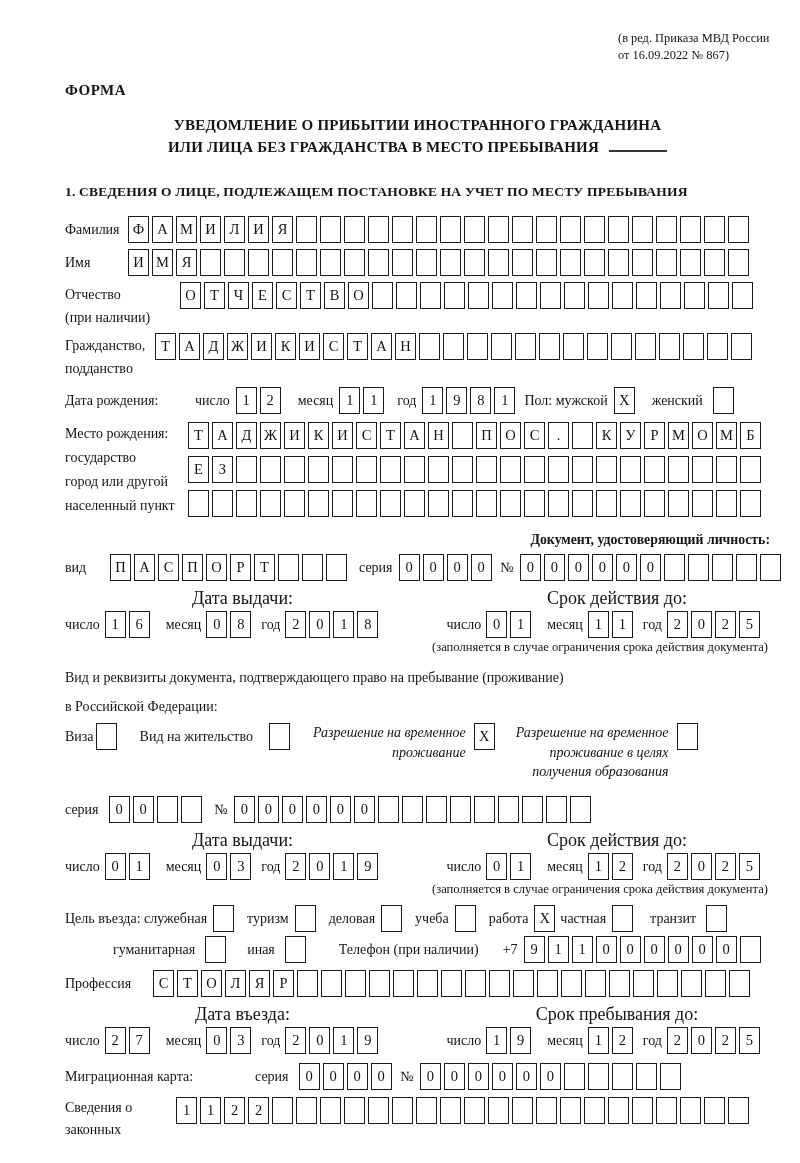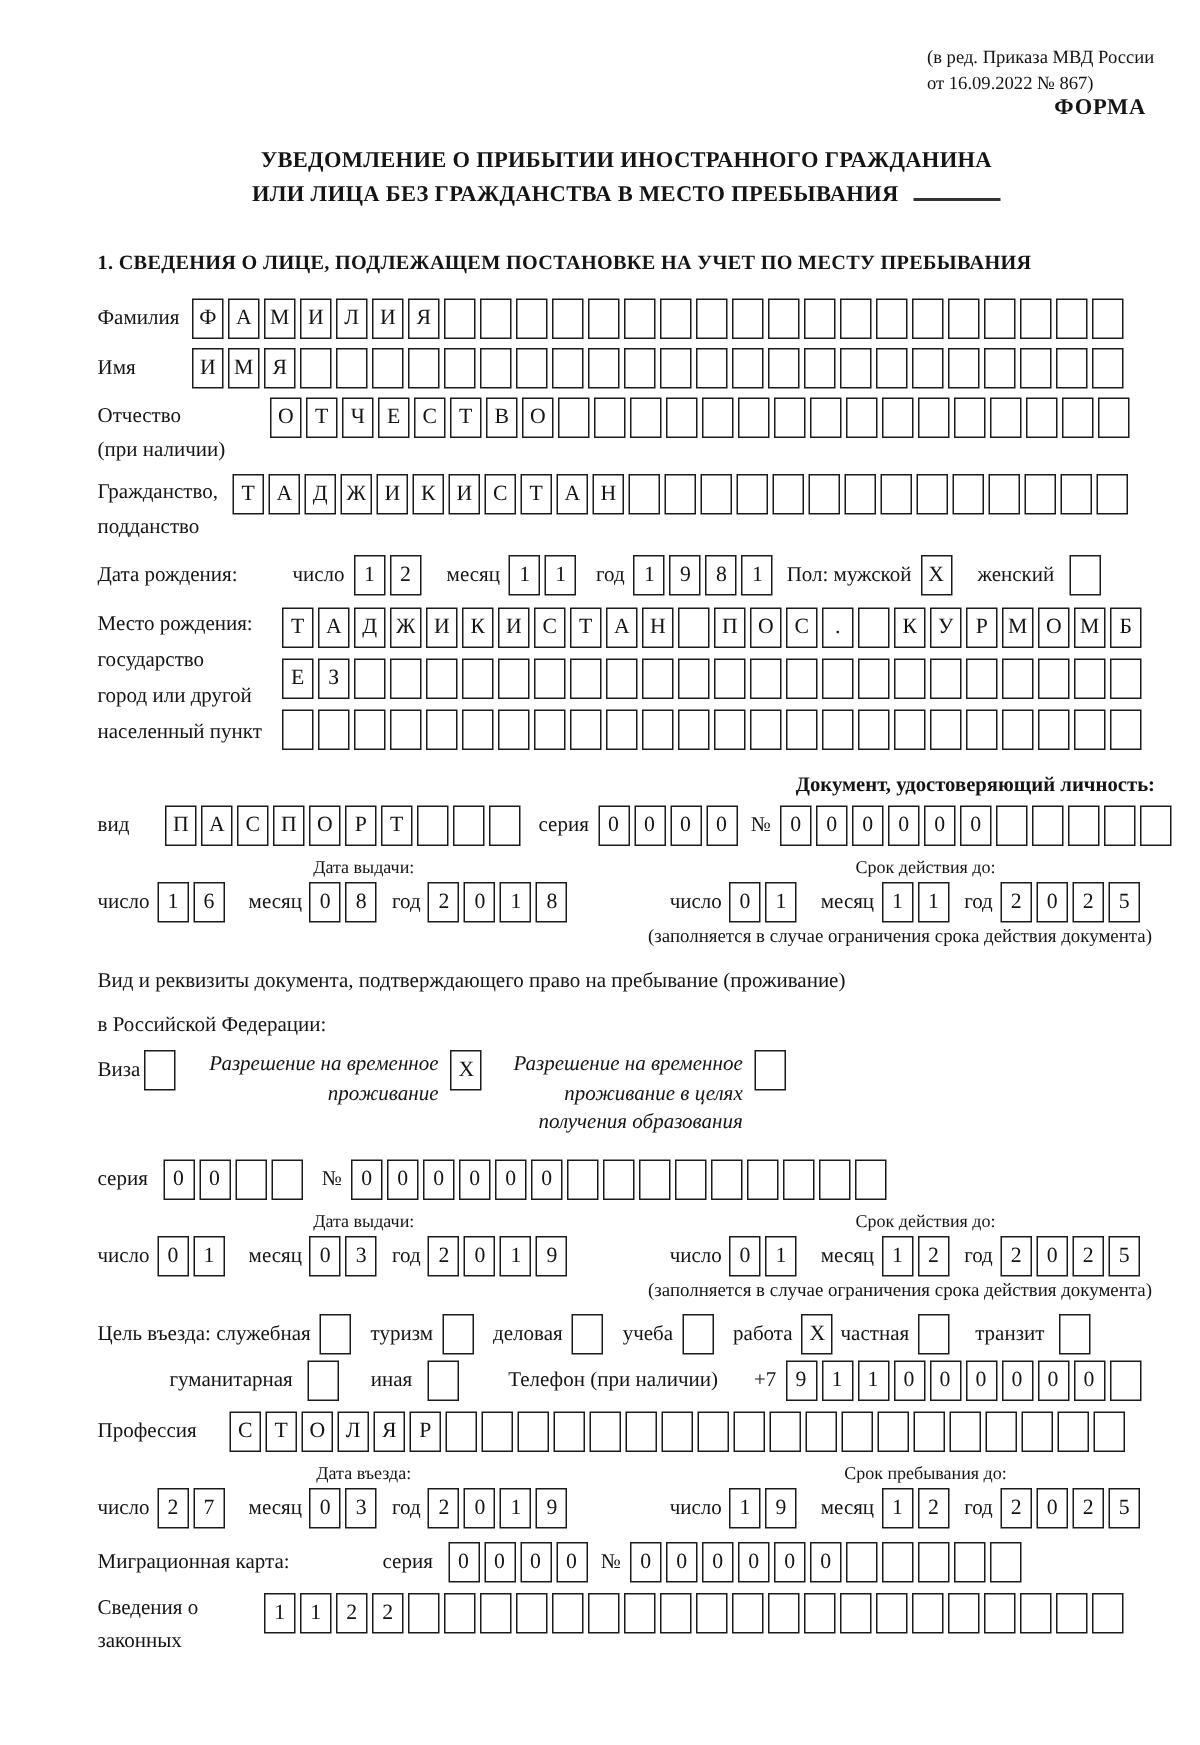--- a/index.html
+++ b/index.html
@@ -5,21 +5,21 @@
   html,body{margin:0;padding:0;background:#fff;}
   .page{
     width:800px;height:1163px;box-sizing:border-box;
     padding:26px 30px 0 65px;
     font-family:"Liberation Serif",serif;color:#141414;background:#fff;
     position:relative;overflow:hidden;
   }
   
   .apx{margin-left:553px;font-size:13.2px;line-height:18.5px;}
   .apx-sub{margin-left:553px;font-size:12.4px;line-height:17px;margin-top:4px;}
-  .forma{text-align:right;padding-right:6px;font-weight:bold;font-size:15px;letter-spacing:.5px;}
+  .forma{padding-right:6px;font-weight:bold;font-size:15px;letter-spacing:.5px;margin-top:18px;}
   
   .title{ text-align:center;font-weight:bold;font-size:15px;line-height:21px;margin-top:16px;letter-spacing:.2px;}
   .t-underline{display:inline-block;width:58px;border-bottom:2px solid #333;height:14px;margin-left:10px;}
   .sec1{font-weight:bold;font-size:13.5px;letter-spacing:.2px;margin-top:26px;white-space:nowrap;}
   
   .frm{margin-top:16px;}
   .row{display:flex;align-items:flex-start;margin-bottom:5px;}
   .lbl{font-size:14px;line-height:28px;flex-shrink:0;}
   .lbl2{font-size:14px;line-height:19.5px;flex-shrink:0;}
   .boxes{white-space:nowrap;flex-shrink:0;}
@@ -30,21 +30,21 @@
   }
   .w-surname{width:63px;} .w-name{width:63px;} .w-patr{width:115px;}
   .w-cit{width:90px;} .w-prof{width:88px;} .w-guard{width:111px;}
   .stack > .boxes{display:block;margin-bottom:7px;}
   .inline-lbl{font-size:14px;line-height:28px;flex-shrink:0;}
   .ml6{margin-left:6px;} .ml10{margin-left:10px;} .ml14{margin-left:14px;} .ml18{margin-left:18px;}
   .mr6{margin-right:6px;} .mr10{margin-right:10px;} .mr14{margin-right:14px;}
   
   .center-b{ text-align:right;font-weight:bold;font-size:13.8px;margin:8px 0 6px -35px;}
   
-  .dheads{display:flex;font-size:12px;margin-bottom:2px;margin-top:6px;gap:44px;}
+  .dheads{display:flex;font-size:18px;margin-bottom:2px;margin-top:6px;gap:44px;}
   .dh-left{width:355px;text-align:center;}
   .dh-right{flex:1;text-align:center;}
   .drow{display:flex;align-items:flex-start;}
   .dgrp{display:flex;align-items:flex-start;}
   .dgrp .inline-lbl{margin-right:5px;}
   .dgrp .boxes{margin-right:7px;}
   .dspacer{width:58px;flex-shrink:0;}
   .dnote{text-align:right;font-size:12.6px;margin-top:1px;padding-right:2px;}
   
   .resline{font-size:14px;line-height:21px;margin-top:8px;}
@@ -167,20 +167,24 @@
     </div>
 
     <div class="resline" style="margin-top:12px">Вид и реквизиты документа, подтверждающего право на пребывание (проживание)</div>
     <div class="resline">в Российской Федерации:</div>
     <div class="opts">
       <div class="opt">
         <div class="olabel" style="margin-right:2px">Виза</div>
         <div class="boxes"><span class="cbox"></span></div>
       </div>
       <div class="opt" style="margin-left:20px">
+        <div class="olabel" style="margin-right:16px">Вид на жительство</div>
+        <div class="boxes"><span class="cbox"></span></div>
+      </div>
+      <div class="opt" style="margin-left:20px">
         <div class="olines">
           <div>Разрешение на временное</div>
           <div>проживание</div>
         </div>
         <div class="boxes"><span class="cbox">X</span></div>
       </div>
       <div class="opt" style="margin-left:18px">
         <div class="olines">
           <div>Разрешение на временное</div>
           <div>проживание в целях</div>

